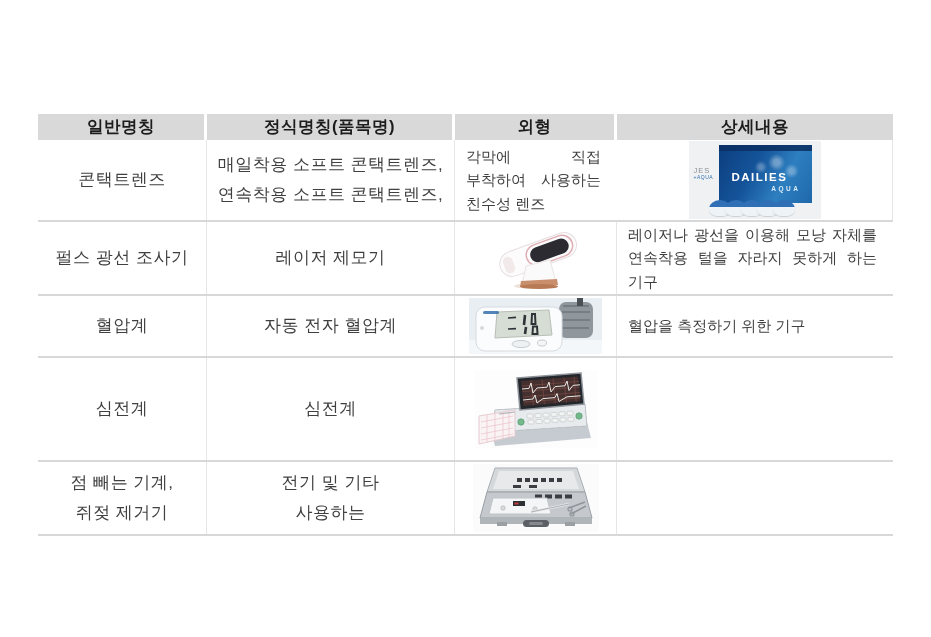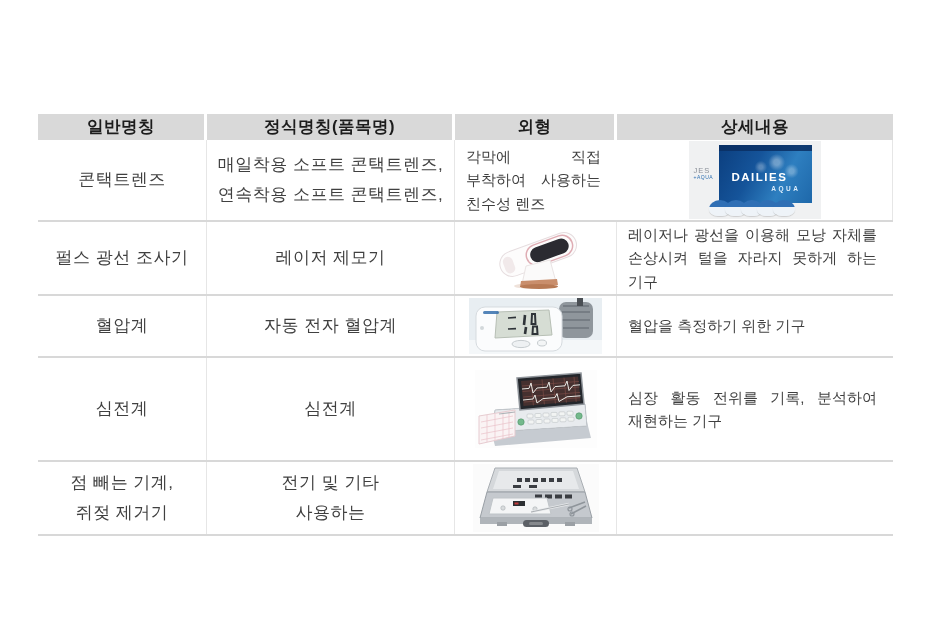--- a/index.html
+++ b/index.html
@@ -118,21 +118,21 @@
               <rect x="54" y="21" width="40" height="15" rx="7.5" fill="#2b2b31"></rect>
               <rect x="26" y="20" width="10" height="17" rx="5" fill="#f1e9ea"></rect>
             </g>
             <path d="M50 40 L74 34 L80 56 L46 58 Z" fill="#fbfafa" stroke="#eae4e4" stroke-width="1"></path>
             <path d="M45 55 L81 53 L82 59 L44 61 Z" fill="#c98e6c"></path>
             <ellipse cx="63" cy="60.5" rx="19" ry="2.5" fill="#b87a55"></ellipse>
           </svg>
         </div>
       </div>
       <div class="cell c4">
-        <div class="detail">레이저나 광선을 이용해 모낭 자체를 손상시켜 털을 자라지 못하게 하는 기구</div>
+        <div class="detail">레이저나 광선을 이용해 모낭 자체를 연속착용 털을 자라지 못하게 하는 기구</div>
       </div>
     </div>
 
     <div class="body-row" style="height:62px">
       <div class="cell c1 vline">
         <span>혈압계</span>
       </div>
       <div class="cell c2 vline">
         <span>자동 전자 혈압계</span>
       </div>
@@ -207,23 +207,20 @@
                 <rect x="77" y="48.4" width="6" height="4" rx="1"></rect>
                 <rect x="85" y="47.8" width="6" height="4" rx="1"></rect>
                 <rect x="93" y="47.2" width="6" height="4" rx="1"></rect>
             </g>
             <circle cx="104" cy="46" r="3.2" fill="#74b98c" stroke="#4f9468" stroke-width=".6"></circle>
             <circle cx="46" cy="52" r="3.2" fill="#74b98c" stroke="#4f9468" stroke-width=".6"></circle>
             <path d="M24 44 L40 42" stroke="#aeb4b8" stroke-width="1.2"></path>
           </svg>
         </div>
       </div>
-      <div class="cell c4">
-        <div class="detail">심장 활동 전위를 기록, 분석하여 재현하는 기구</div>
-      </div>
     </div>
 
     <div class="body-row" style="height:74px">
       <div class="cell c1 vline">
         <span>점 빼는 기계,</span>
         <span>쥐젖 제거기</span>
       </div>
       <div class="cell c2 vline">
         <span>전기 및 기타</span>
         <span>사용하는</span>

